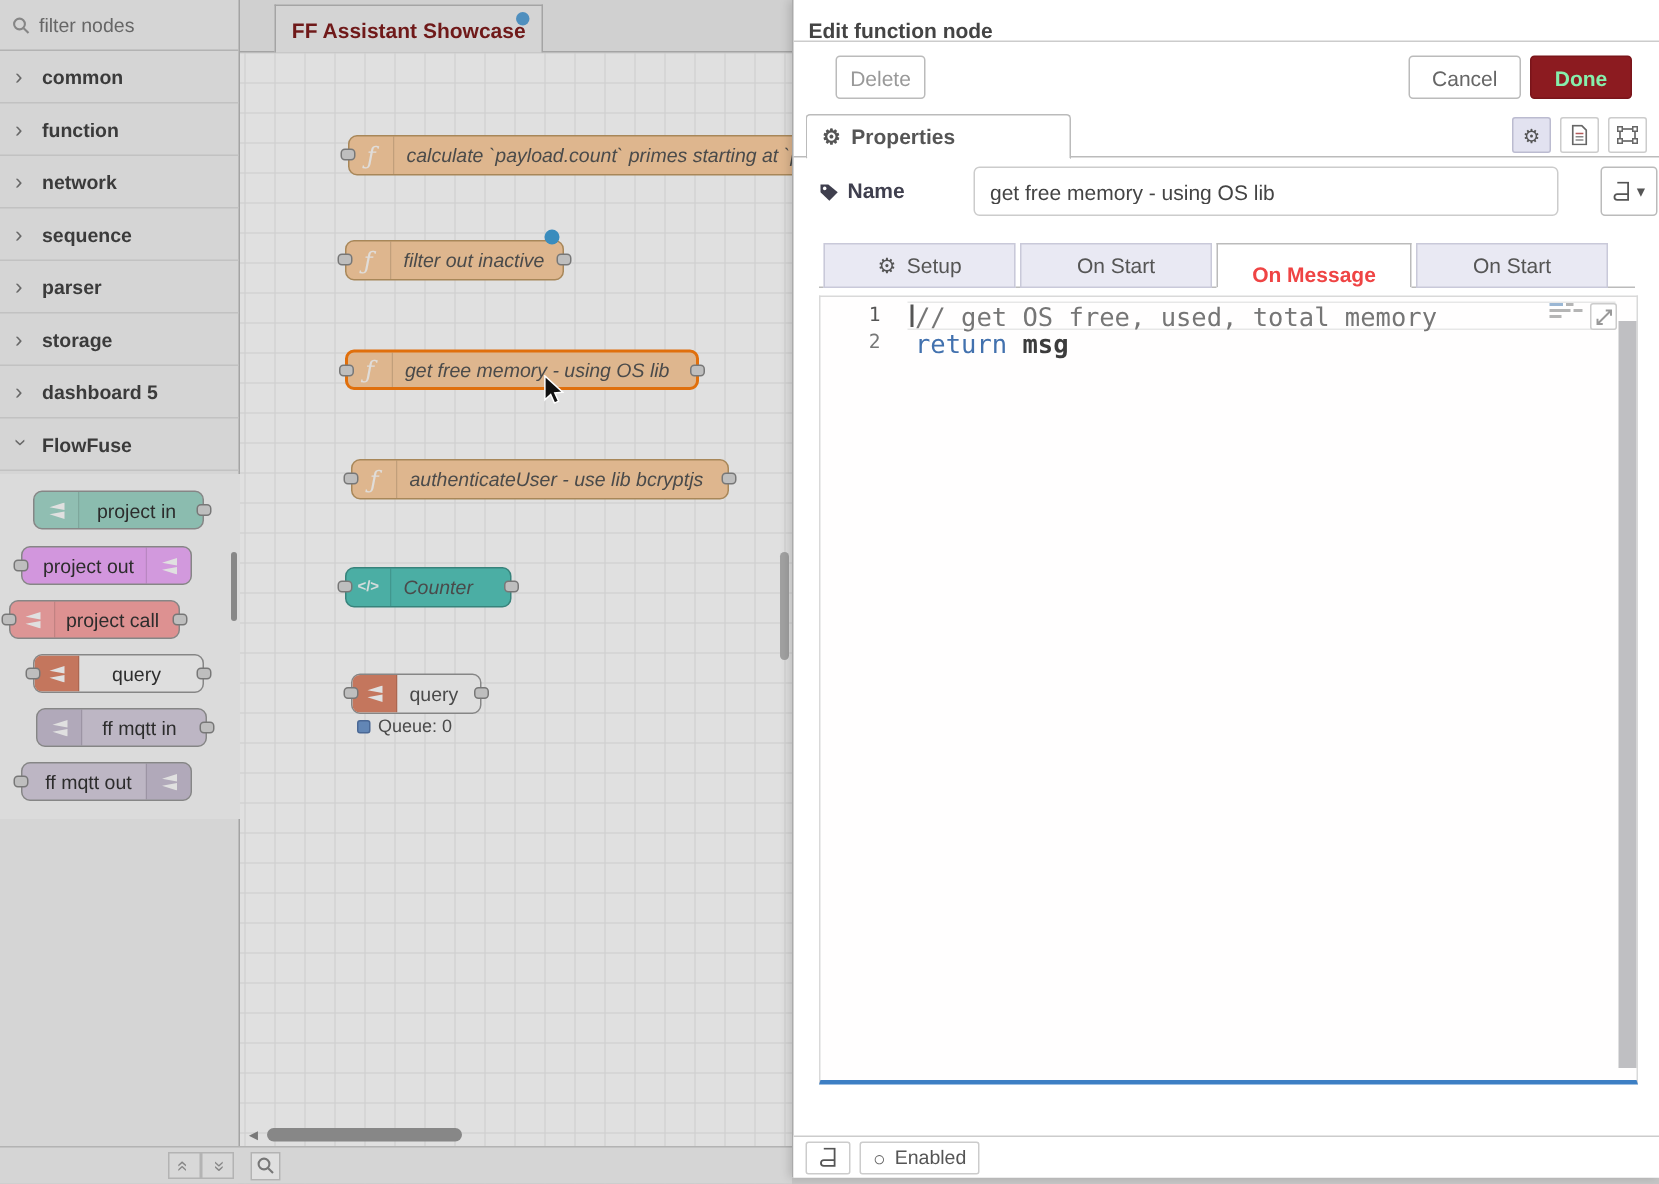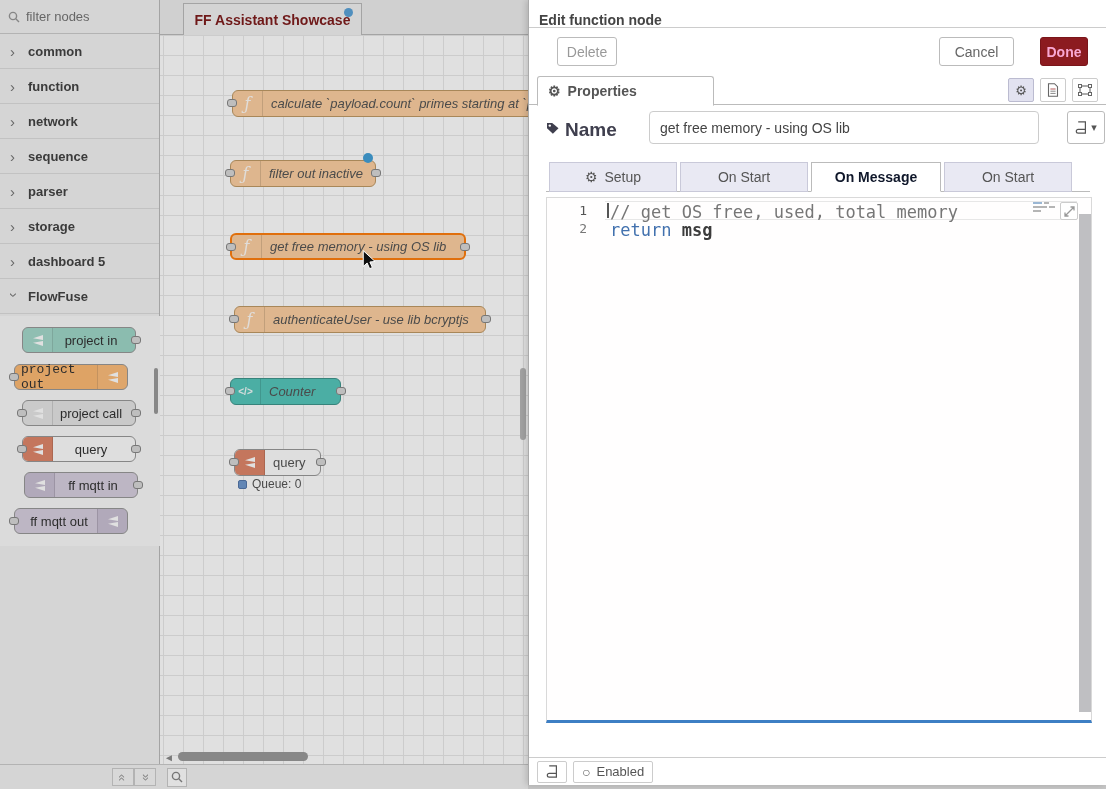--- a/index.html
+++ b/index.html
@@ -74,41 +74,41 @@
   
   #tray { position:absolute; left:528px; top:0; width:578px; height:785px; background:#fff; border-left:1px solid #aaa;
           box-shadow:-2px 0 6px rgba(0,0,0,0.15); z-index:100; }
   #tray-header { height:28px; display:flex; align-items:center; padding:0 10px; border-bottom:1px solid #ccc; }
   #tray-header .ttl { font-size:14px; font-weight:bold; color:#444;margin-top:13px; }
   #tray-toolbar { position:relative; height:47px; }
   .btn { display:inline-flex; align-items:center; justify-content:center; border:1px solid #bbb; background:#fff;
          border-radius:3px; font-size:14px; color:#666; cursor:pointer; font-family:"Liberation Sans", sans-serif;margin-left:20px; }
   #btn-delete { position:absolute; left:8px; top:9px; width:60px; height:29px; color:#999; }
   #btn-cancel { position:absolute; right:92px; top:9px; width:75px; height:29px; }
-  #btn-done { position:absolute; right:18px; top:9px; width:48px; height:29px; background:#8c1b20; border-color:#7a151a;
-              color:#f9a8d4; font-weight:bold; }
+  #btn-done { position:absolute; right:18px; top:9px; width:68px; height:29px; background:#8c1b20; border-color:#7a151a;
+              color:#86efac; font-weight:bold; }
   #proptab-row { position:relative; height:30px; border-bottom:1px solid #bbb; margin-top:0px; }
   #tab-properties { position:absolute; left:8px; top:0px; width:177px; height:30px; background:#fff; border:1px solid #bbb;
                     border-bottom:1px solid #fff; border-radius:3px 3px 0 0; display:flex; align-items:center; gap:7px;
                     padding-left:10px; font-size:14px; font-weight:bold; color:#555; z-index:2; top:1px; height:30px;}
   .mini-btn { position:absolute; top:3px; width:26px; height:24px; border:1px solid #ccc; border-radius:2px; background:#fff;
               display:flex; align-items:center; justify-content:center; color:#555; font-size:13px; cursor:pointer; }
   .mini-btn.active { background:#e2e2f0; border-color:#bbbbd0; }
   #name-row { position:relative; height:56px; }
   #name-row .tag-wrap { position:absolute; left:17px; top:16px; }
-  #name-row .flabel { position:absolute; left:36px; top:14px; font-size:19px; font-weight:bold; color:#3f3f4e; }
+  #name-row .flabel { position:absolute; left:36px; top:14px; font-size:14px; font-weight:bold; color:#3f3f4e; }
   #name-input { position:absolute; left:120px; top:6px; width:390px; height:33px; border:1px solid #ccc; border-radius:4px;
                 font-size:14px; color:#444; padding:0 10px; outline:none; font-family:"Liberation Sans", sans-serif; }
   #lib-btn { position:absolute; left:518px; top:6px; width:38px; height:33px; gap:4px; }
   
   #functab-row { position:relative; height:40px; }
   #functab-row .rule { position:absolute; left:17px; right:16px; bottom:9px; border-bottom:1px solid #bbb; }
   .ftab { position:absolute; bottom:9px; height:30px; width:128px; background:#e9e9f3; border:1px solid #c9c9d9;
           display:flex; align-items:center; justify-content:center; gap:7px; font-size:14px; color:#555; cursor:pointer; }
-  .ftab.active { background:#fff; border:1px solid #bbb; border-bottom:1px solid #fff; font-weight:bold; color:#0f172a; z-index:2; }
+  .ftab.active { background:#fff; border:1px solid #bbb; border-bottom:1px solid #fff; font-weight:bold; color:#ef4444; z-index:2;align-items:flex-end; }
   
   #editor { position:absolute; left:17px; top:197px; width:546px; height:526px; background:#fffefe;
             border:1px solid #d9d9d9; border-bottom:3px solid #3d7fc4; font-family:"DejaVu Sans Mono", monospace; }
   #editor .gutter-num { position:absolute; width:40px; text-align:right; font-size:13px; color:#777; }
   #cur-line { position:absolute; left:58px; right:14px; top:3px; height:19px; border-top:1px solid #e7e7e7;
               border-bottom:1px solid #e7e7e7; }
   #caret { position:absolute; left:60px; top:5px; width:2px; height:15px; background:#555; }
   .codeline { position:absolute; left:63px; font-size:17px; white-space:pre; }
   .tok-comment { color:#767676; }
   .tok-keyword { color:#4271ae; }
@@ -182,32 +182,32 @@
           <span class="icon-area l" style="background:rgba(255,255,255,0.06)">
             <svg width="13" height="11" viewBox="0 0 13 11">
                 <polygon points="12,0 2,3.2 12,5" fill="#fff"></polygon>
                 <polygon points="12,6 2,7.8 12,11" fill="#fff"></polygon>
               </svg>
           </span>
           <span class="nlabel l">project in</span>
           <span class="port out"></span>
         </div>
 
-        <div class="p-node" style="left:14px;top:48px;background:#fdba74;font-family:Liberation Mono, monospace;">
+        <div class="p-node" style="left:14px;top:48px;background:#f0abfc;">
           <span class="icon-area r" style="background:rgba(255,255,255,0.06)">
             <svg width="13" height="11" viewBox="0 0 13 11">
                 <polygon points="12,0 2,3.2 12,5" fill="#fff"></polygon>
                 <polygon points="12,6 2,7.8 12,11" fill="#fff"></polygon>
               </svg>
           </span>
           <span class="nlabel r">project out</span>
           <span class="port in"></span>
         </div>
 
-        <div class="p-node" style="left:22px;top:84px;background:#e5e5e5;">
+        <div class="p-node" style="left:6px;top:84px;background:#fca5a5;">
           <span class="icon-area l" style="background:rgba(255,255,255,0.06)">
             <svg width="13" height="11" viewBox="0 0 13 11">
                 <polygon points="12,0 2,3.2 12,5" fill="#fff"></polygon>
                 <polygon points="12,6 2,7.8 12,11" fill="#fff"></polygon>
               </svg>
           </span>
           <span class="nlabel l">project call</span>
           <span class="port in"></span>
           <span class="port out"></span>
         </div>

